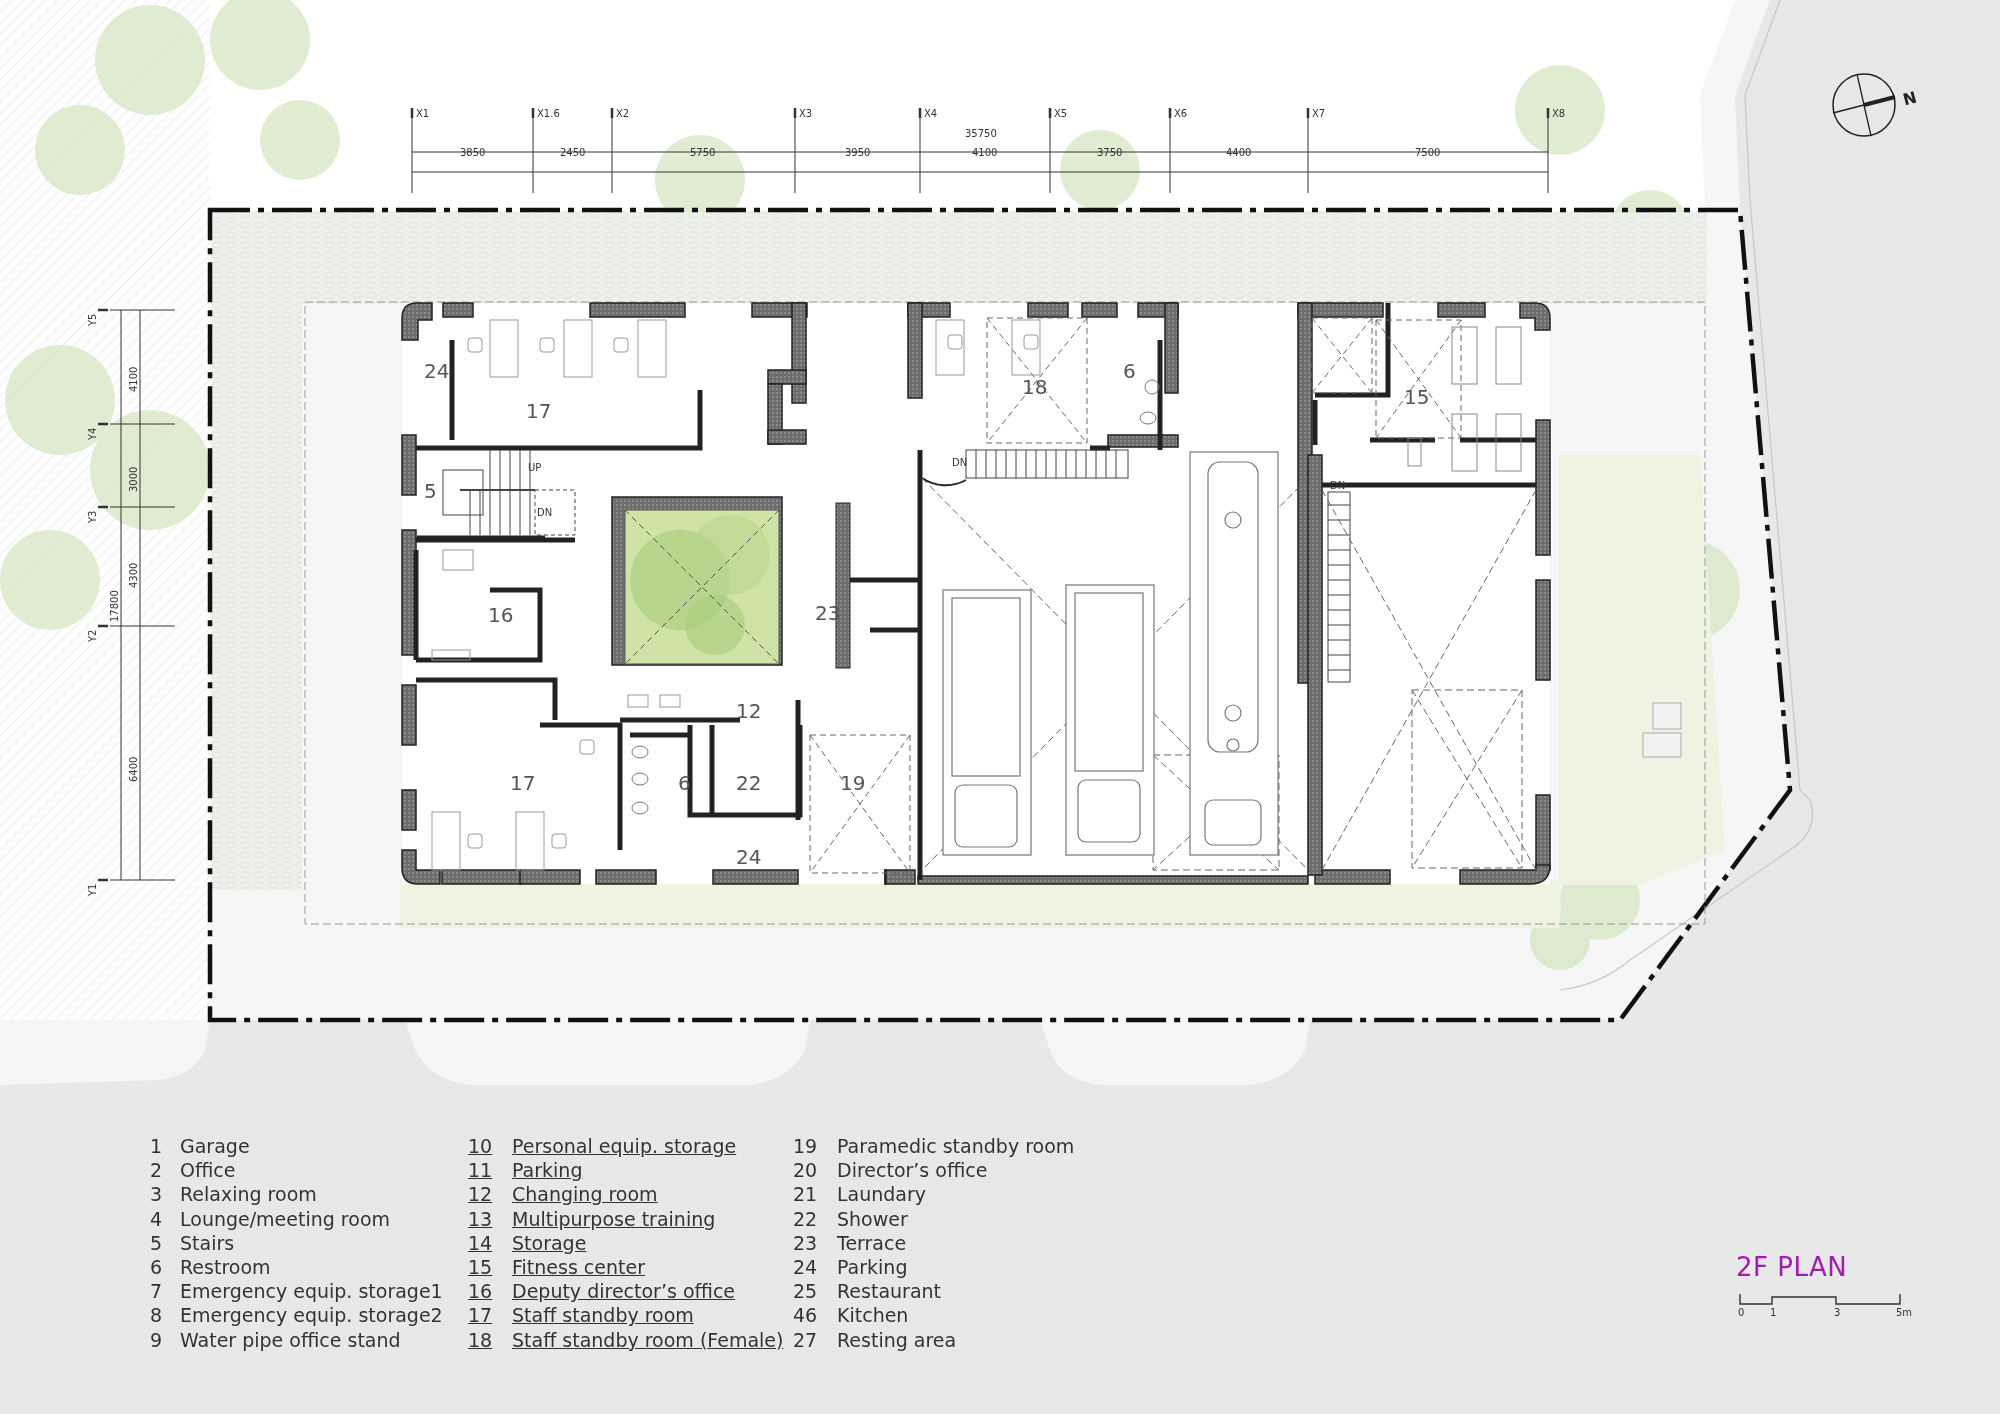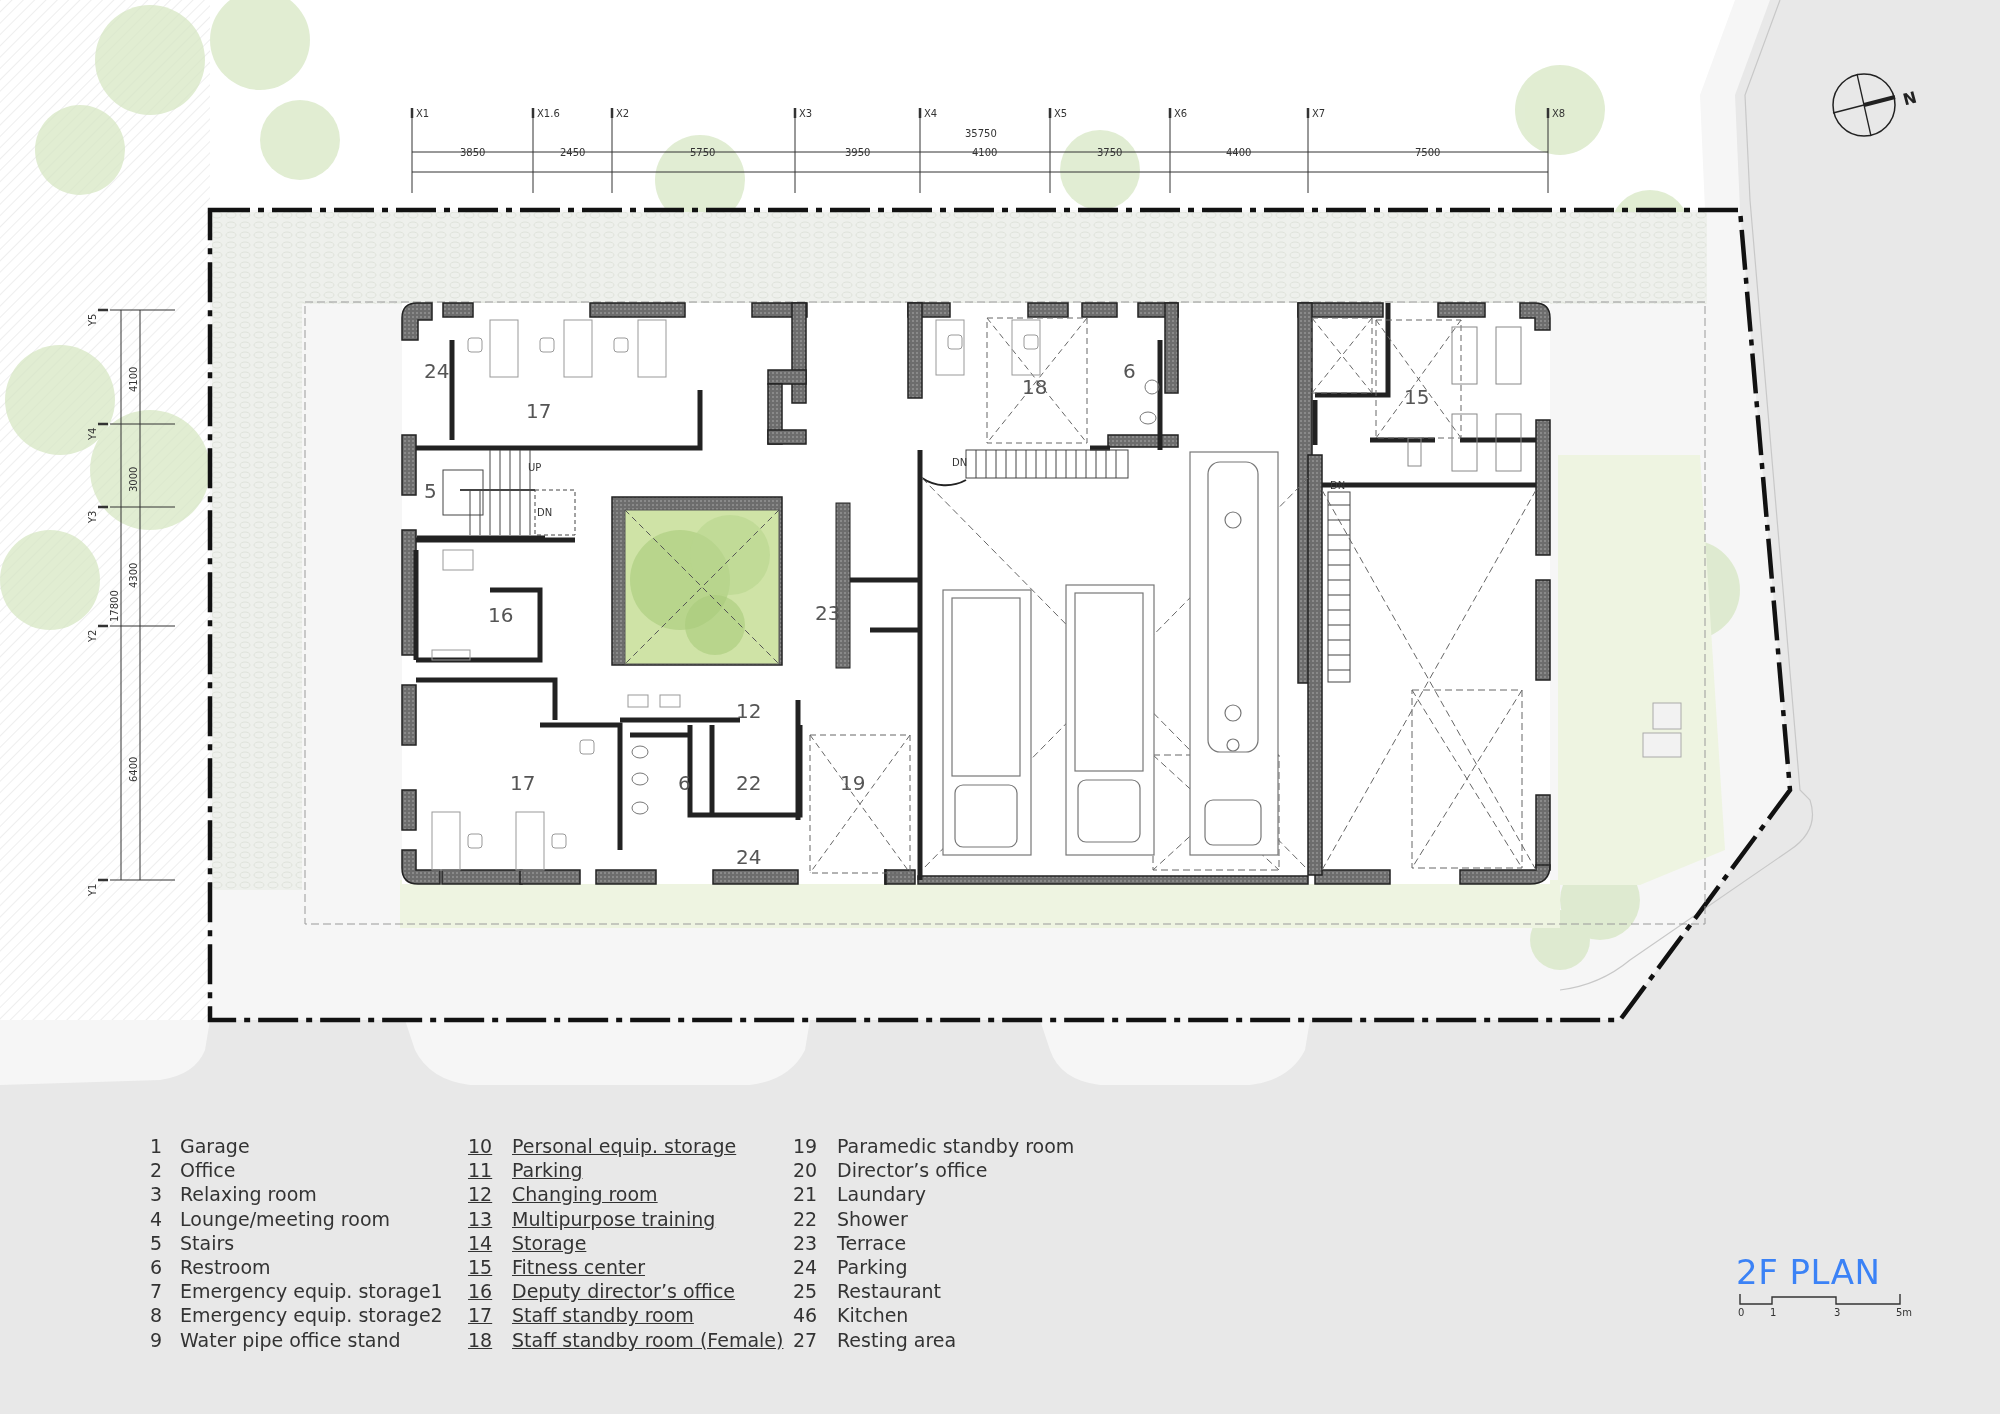--- a/index.html
+++ b/index.html
@@ -10,21 +10,21 @@
   .grid-label{font-size:10px;fill:#333;}
   .dim-label{font-size:10px;fill:#333;}
   #legend{position:absolute;left:150px;top:1134px;display:flex;gap:0;}
   .legend-col{display:flex;flex-direction:column;}
   .legend-col.c1{width:318px;}
   .legend-col.c2{width:325px;text-decoration:underline;}
   .legend-col.c3{width:300px;}
   .legend-item{display:flex;height:24.2px;align-items:center;font-size:19px;color:#333;white-space:nowrap;}
   .legend-num{display:inline-block;width:30px;text-align:left;}
   .c2 .legend-num,.c3 .legend-num{width:44px;}
-  #plan-title{position:absolute;left:1736px;top:1252px;font-size:34px;color:#3b82f6;letter-spacing:0.5px;}
+  #plan-title{position:absolute;left:1736px;top:1252px;font-size:26px;color:#a21caf;letter-spacing:0.5px;}
   #scale-bar{position:absolute;left:1738px;top:1292px;width:170px;height:30px;}
   .scale-tick{position:absolute;top:15px;font-size:10px;color:#333;}
 </style>
 </head>
 <body>
 
 <div id="sheet">
 <svg width="2000" height="1414" viewBox="0 0 2000 1414" xmlns="http://www.w3.org/2000/svg">
   <defs>
     <pattern id="hatch" width="8" height="8" patternUnits="userSpaceOnUse" patternTransform="rotate(45)">

